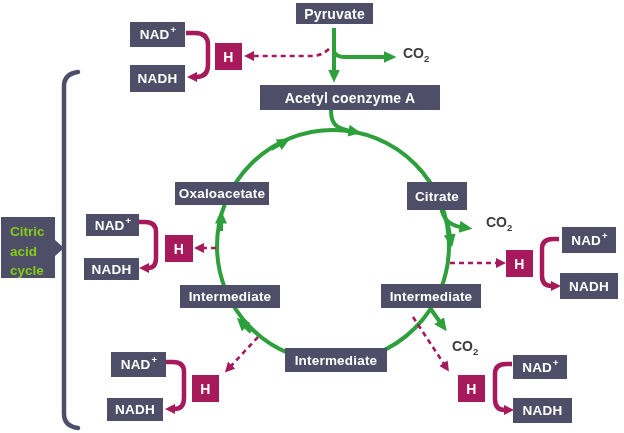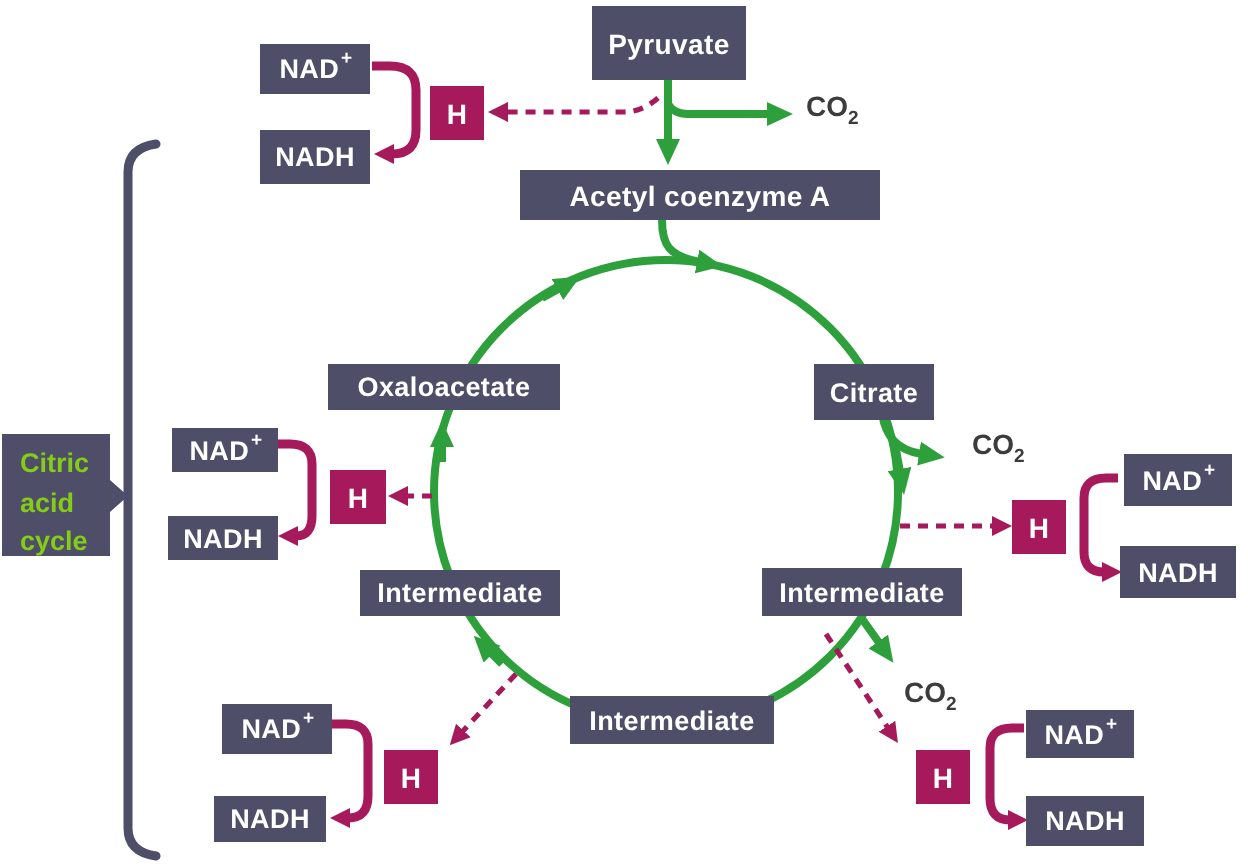--- a/index.html
+++ b/index.html
@@ -84,23 +84,23 @@
     <path class="sp" d="M512,364 H506 Q495,364 495,374 V399 Q495,410 505,410" marker-end="url(#mp)"></path>
   </svg>
 
   <div class="cycle-label" style="left:1px;top:217px;width:54px;height:61px">
     <span>Citric</span>
     <span>acid</span>
     <span>cycle</span>
     <span class="tri"></span>
   </div>
 
-  <div class="box big" style="left:296px;top:3px;width:77px;height:37px">Pyruvate</div>
+  <div class="box big" style="left:296px;top:3px;width:77px;height:21px">Pyruvate</div>
   <div class="box big" style="left:260px;top:85px;width:180px;height:25px">Acetyl coenzyme A</div>
-  <div class="box" style="left:164px;top:182px;width:116px;height:23px">Oxaloacetate</div>
+  <div class="box" style="left:175px;top:182px;width:94px;height:23px">Oxaloacetate</div>
   <div class="box" style="left:407px;top:182px;width:60px;height:28px">Citrate</div>
   <div class="box" style="left:180px;top:285px;width:100px;height:23px">Intermediate</div>
   <div class="box" style="left:381px;top:284px;width:100px;height:24px">Intermediate</div>
   <div class="box" style="left:285px;top:348px;width:102px;height:24px">Intermediate</div>
 
   <div class="box" style="left:130px;top:22px;width:55px;height:25px">
     <span>NAD</span>
       <sup>+</sup>
   </div>
   <div class="box hbox" style="left:215px;top:43px;width:27px;height:27px">H</div>

